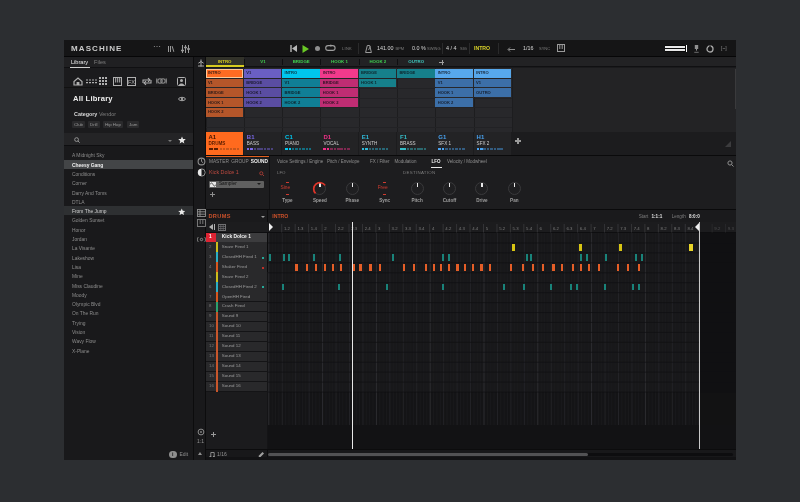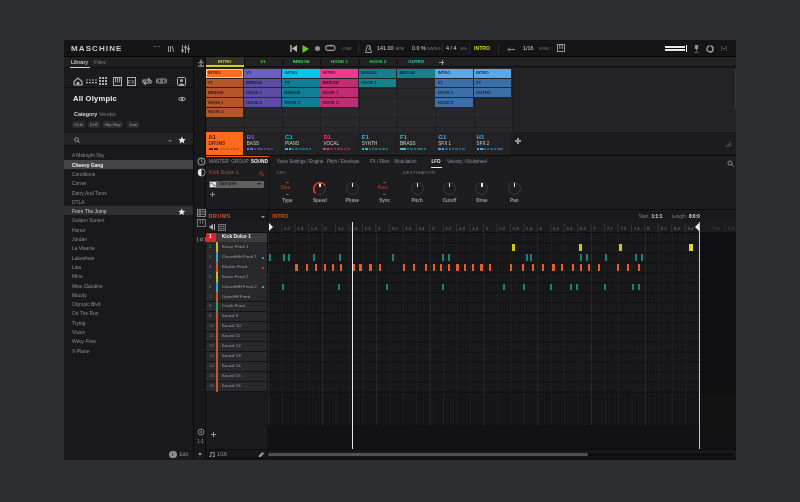--- a/index.html
+++ b/index.html
@@ -125,21 +125,21 @@
             <circle cx="7" cy="4" r="2.2"></circle>
             <path d="M1.2 1.5C0.4 2.2 0.4 5.8 1.2 6.5M9.8 1.5c0.8 0.7 0.8 4.3 0 5"></path>
           </g>
         </svg>
 <svg class="ab" style="left:113px;top:8.5px;" width="9" height="9" viewBox="0 0 9 9">
           <rect x="0.5" y="0.5" width="8" height="8" rx="1" fill="none" stroke="#b0b0b0"></rect>
           <circle cx="4.5" cy="3.4" r="1.5" fill="#b0b0b0"></circle>
           <path d="M2 8c0.3-2 4.7-2 5 0" fill="#b0b0b0"></path>
         </svg>
 </div>
-<div class="tx" style="left:9px;top:38px;font-size:7.6px;font-weight:bold;color:#ededed;letter-spacing:0.2px;">All Olympic</div>
+<div class="tx" style="left:9px;top:38px;font-size:7.6px;font-weight:bold;color:#ededed;letter-spacing:0.2px;">All Library</div>
 <svg class="ab" style="left:114px;top:39px;" width="8" height="6" viewBox="0 0 8 6">
         <path d="M0.3 3C1.7 0.8 6.3 0.8 7.7 3 6.3 5.2 1.7 5.2 0.3 3z" fill="none" stroke="#b8b8b8" stroke-width="0.9"></path>
         <circle cx="4" cy="3" r="1.1" fill="#b8b8b8"></circle>
       </svg>
 <div class="tx" style="left:10px;top:54.5px;font-size:5.4px;font-weight:bold;color:#d8d8d8;">Category</div>
 <div class="tx" style="left:35px;top:54.5px;font-size:5.4px;color:#7d7d7d;">Vendor</div>
 <div class="ab" style="left:8px;top:63.5px;width:13px;height:7.5px;background:#2a2a2c;border-radius:1px;"></div>
 <div class="tx" style="left:10px;top:65.5px;font-size:4.4px;color:#9a9a9a;">Club</div>
 <div class="ab" style="left:24px;top:63.5px;width:12px;height:7.5px;background:#2a2a2c;border-radius:1px;"></div>
 <div class="tx" style="left:26px;top:65.5px;font-size:4.4px;color:#9a9a9a;">Drill</div>

